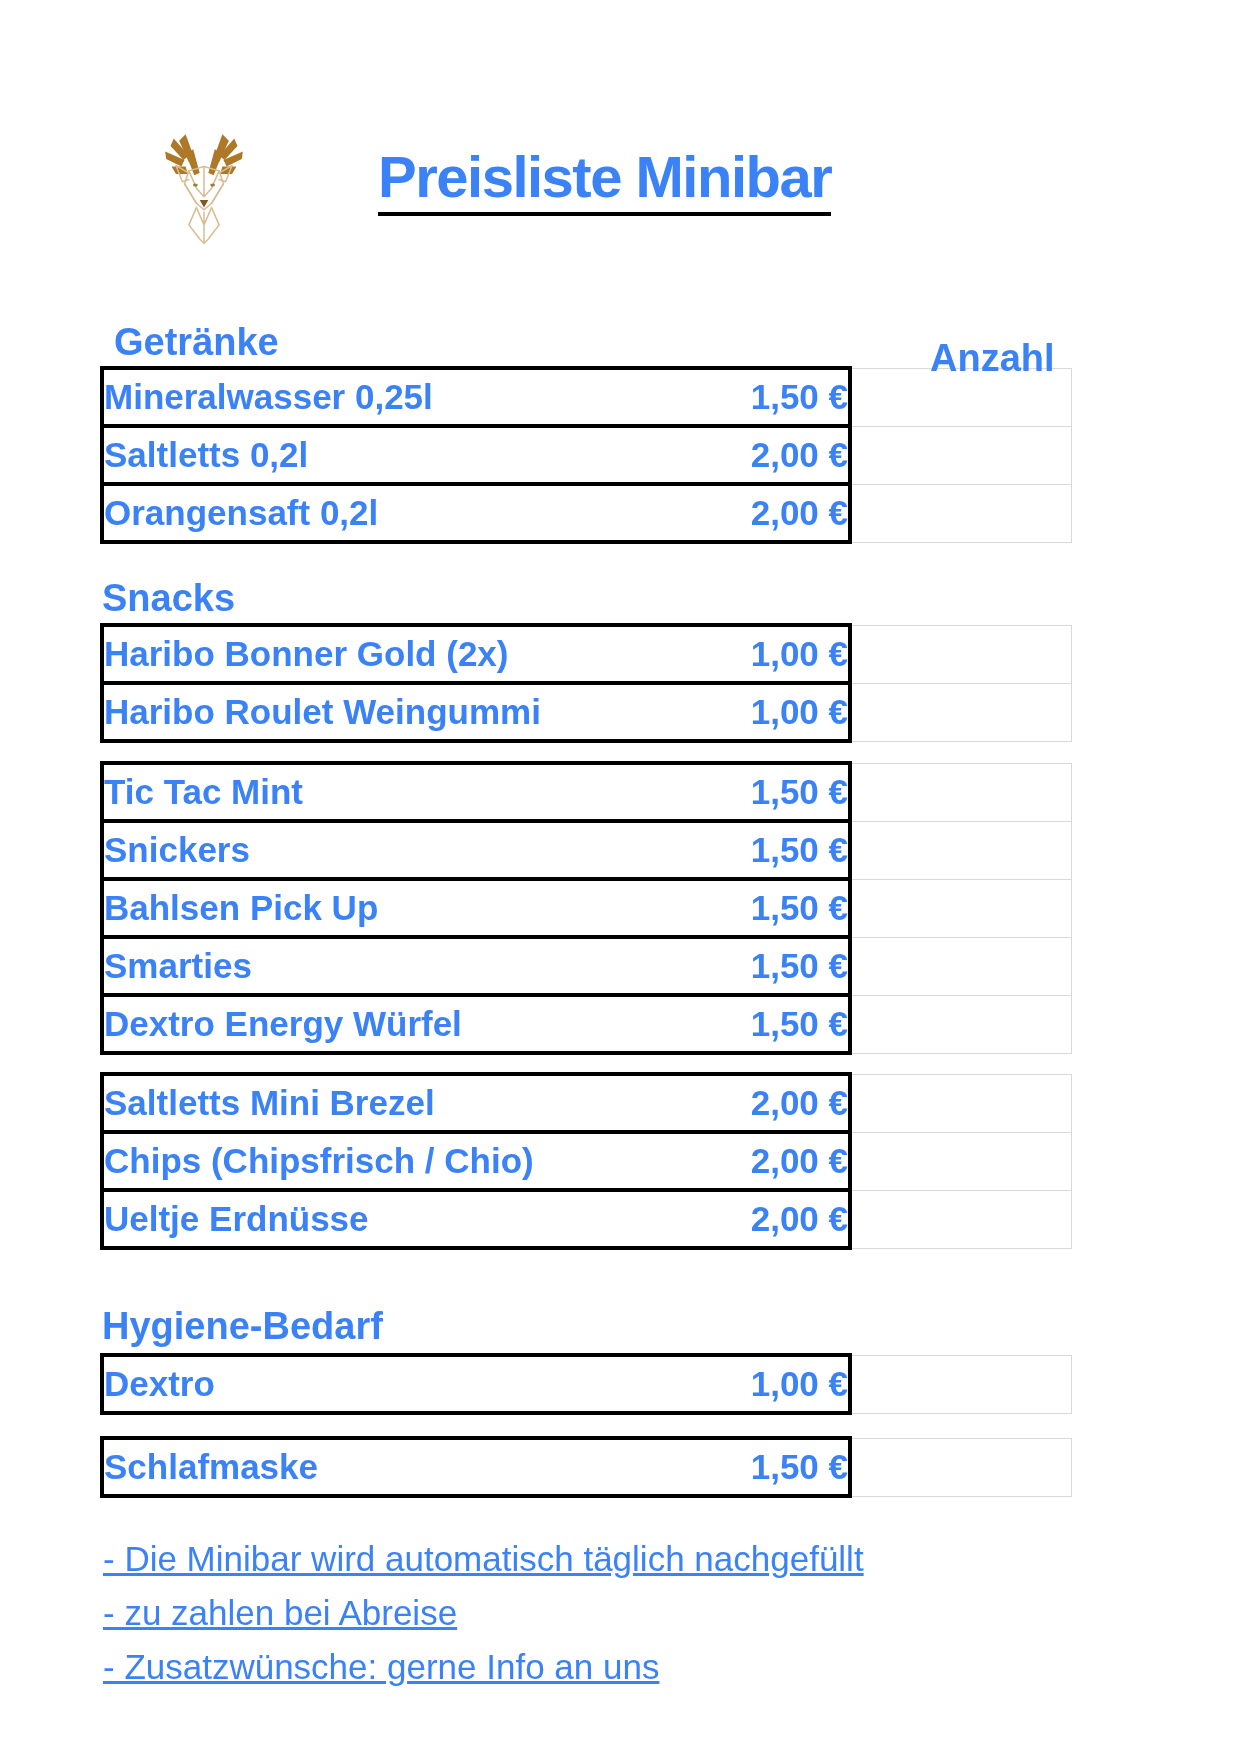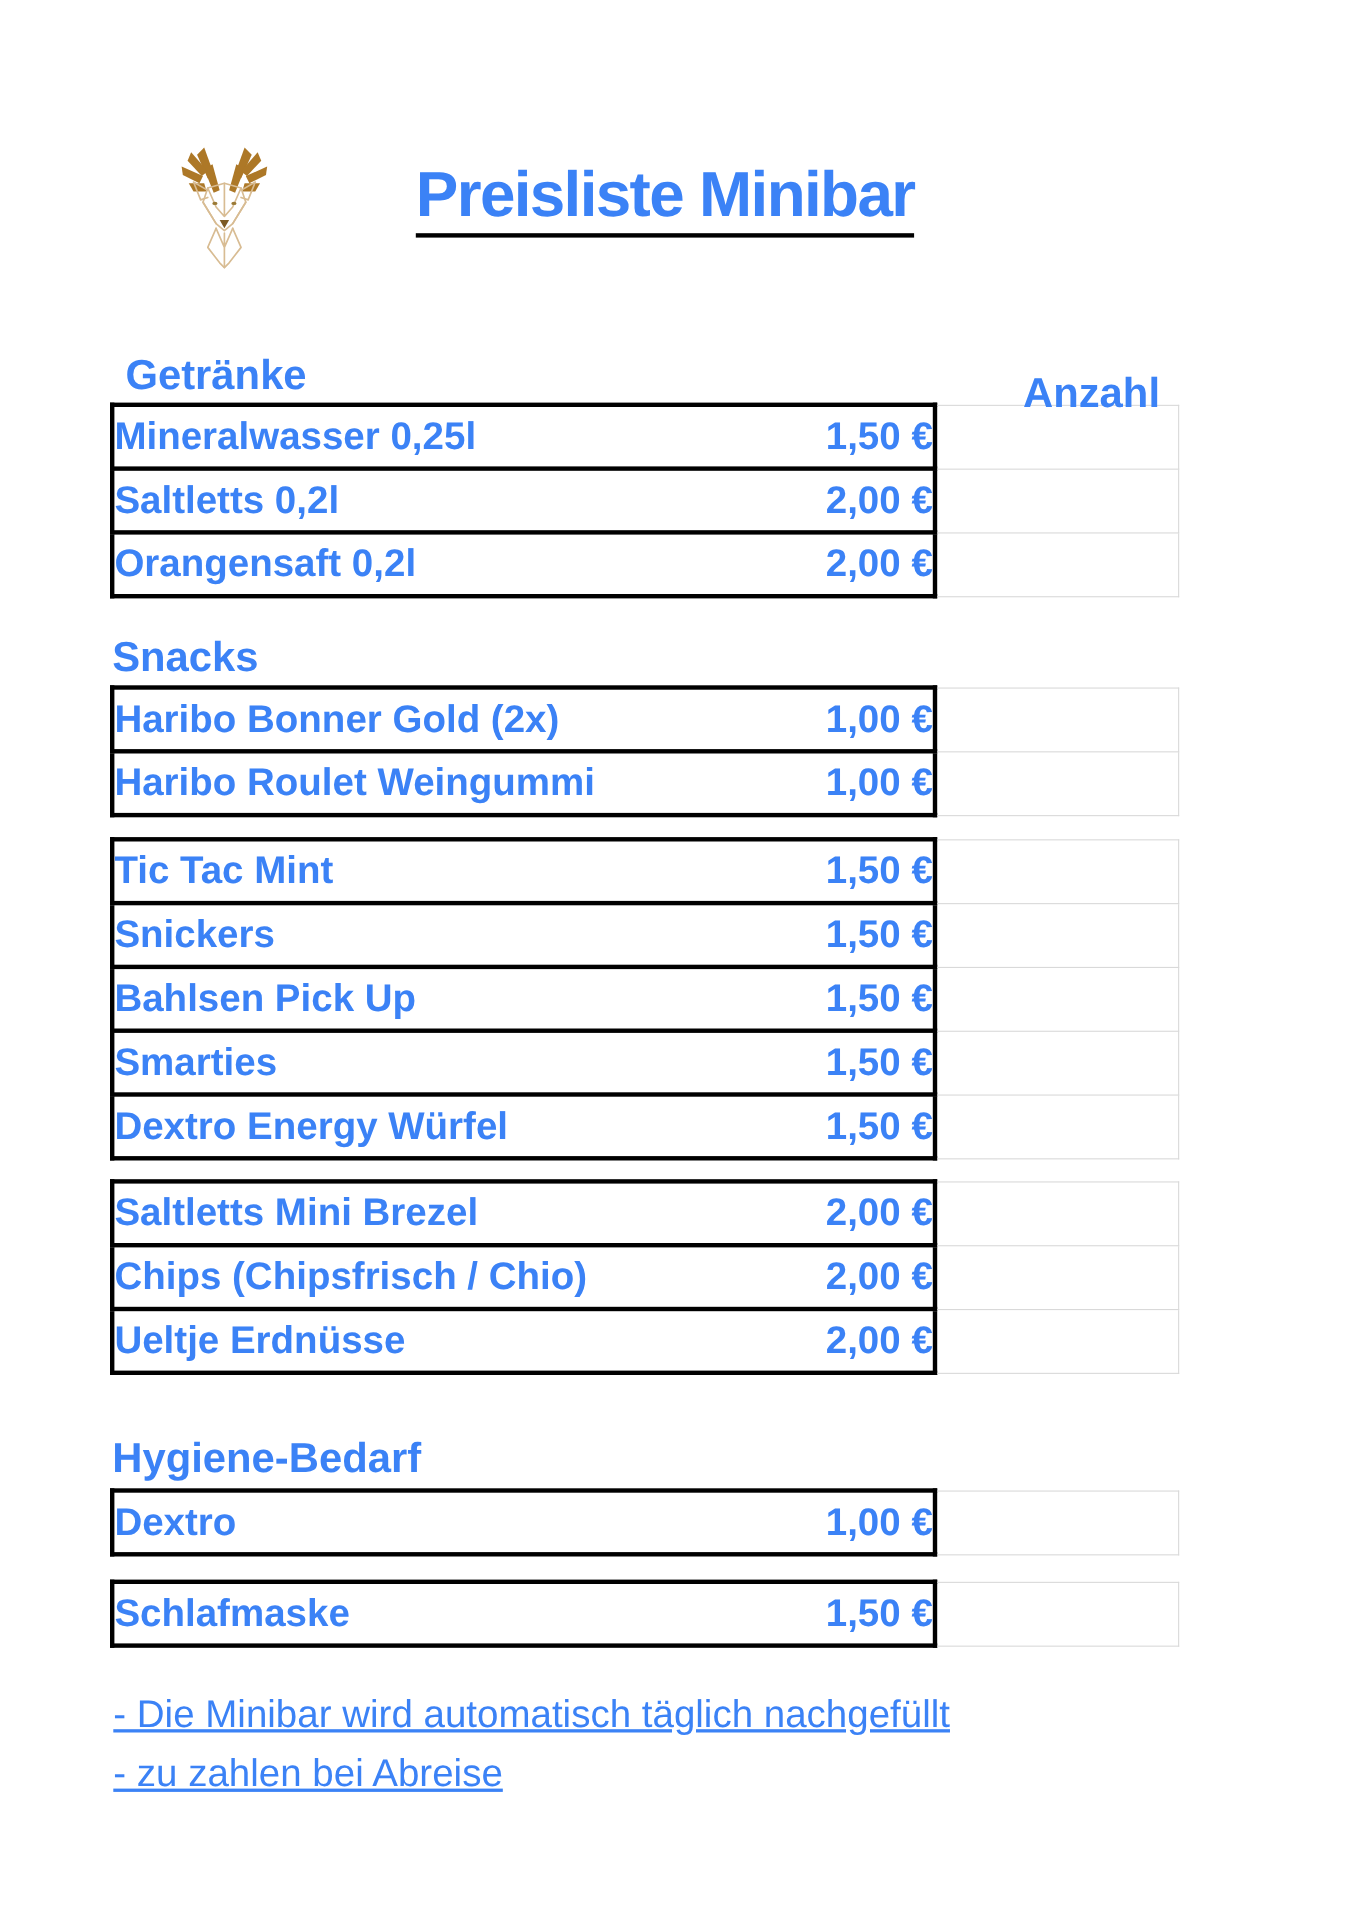--- a/index.html
+++ b/index.html
@@ -219,16 +219,17 @@
     <td class="item">Schlafmaske</td>
     <td class="price">1,50 €</td>
     <td class="qty"></td>
   </tr>
         </tbody>
     </table>
 
     <div class="notes">
       <p class="note">- Die Minibar wird automatisch täglich nachgefüllt</p>
       <p class="note">- zu zahlen bei Abreise</p>
+      <p class="note">- Zusatzwünsche: gerne Info an uns</p>
     </div>
 
   </div>
 </div>
 
 </body></html>

